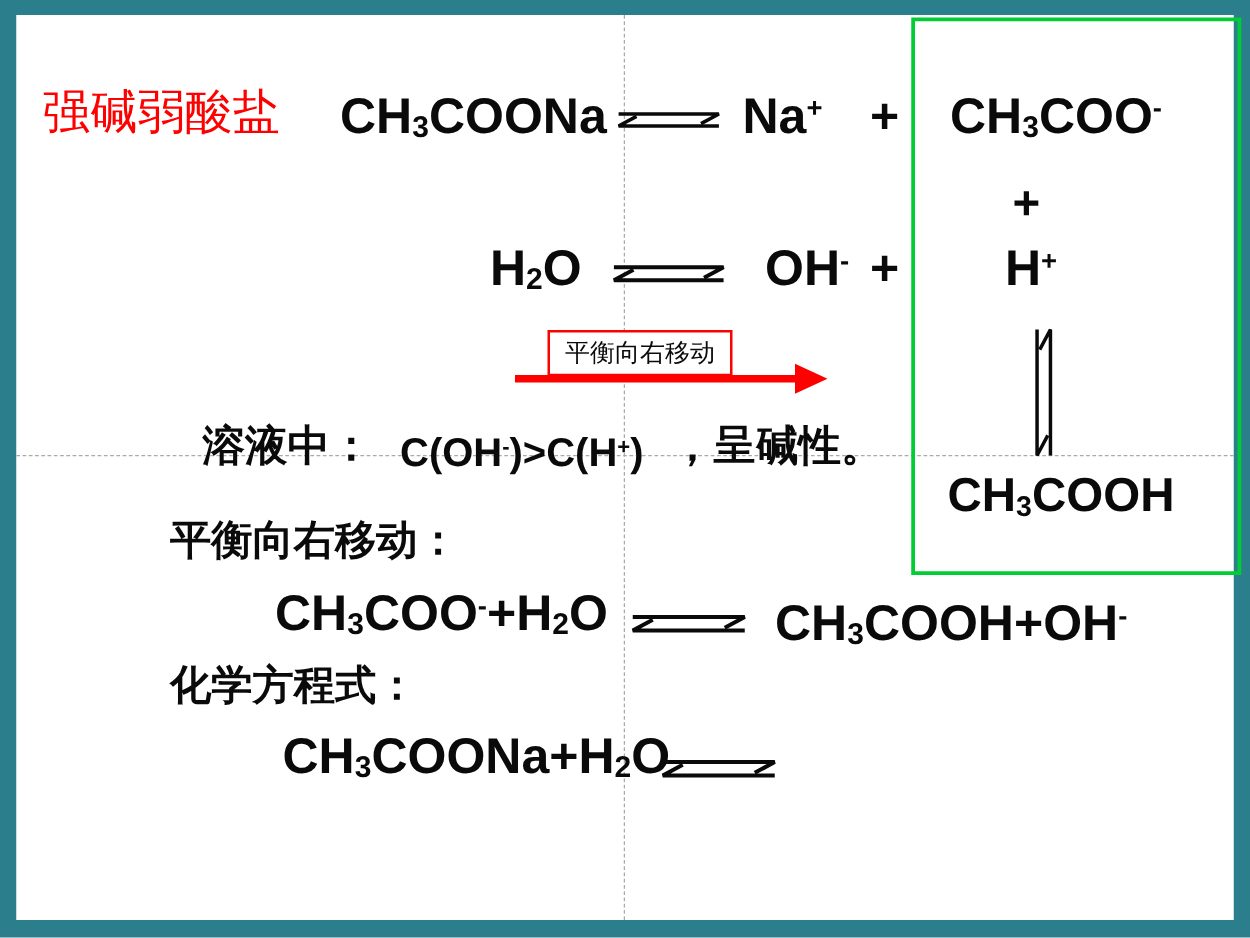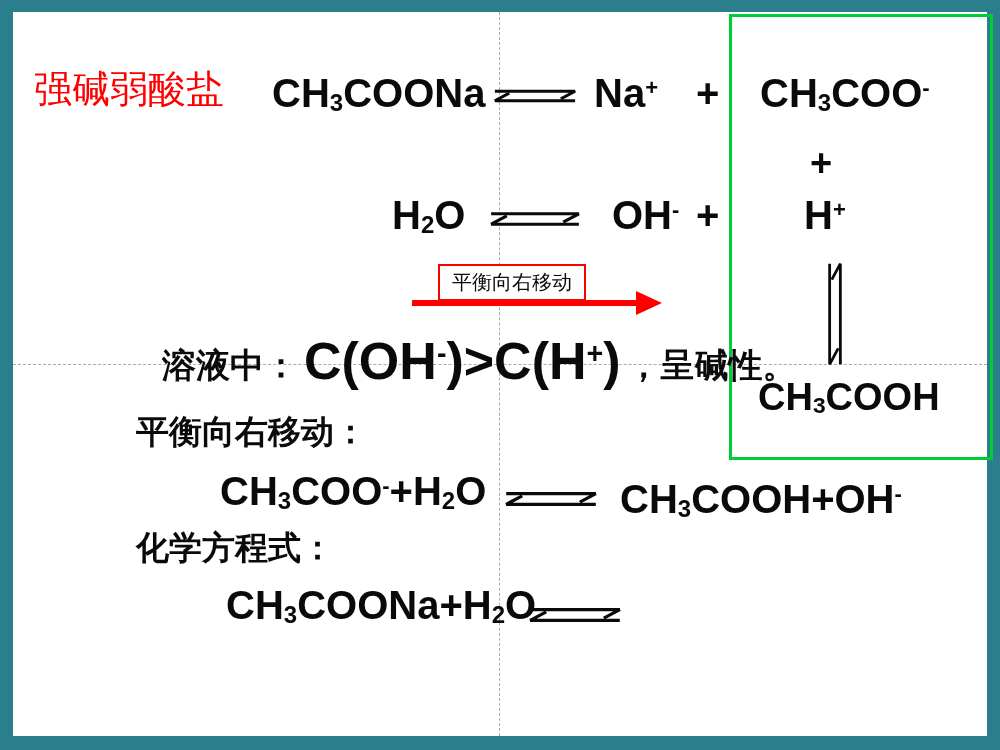--- a/index.html
+++ b/index.html
@@ -51,21 +51,21 @@
   .arrow-label{position:absolute;left:438px;top:264px;padding:3px 12px;background:#ffffff;
                border:2px solid var(--accent-red);font-family:"Liberation Serif",serif;
                font-size:20px;color:var(--text);white-space:nowrap}
   .red-arrow-body{position:absolute;left:412px;top:300px;width:226px;height:6px;background:var(--accent-red)}
   .red-arrow-head{position:absolute;left:636px;top:291px;width:0;height:0;
                   border-top:12px solid transparent;border-bottom:12px solid transparent;
                   border-left:26px solid var(--accent-red)}
 
   .conclusion{position:absolute;left:162px;top:334px;display:flex;align-items:flex-end;white-space:nowrap}
   .conclusion .cn{font-size:34px}
-  .conclusion .f{position:static;font-size:52px;margin:0 6px}
+  .conclusion .f{position:static;font-size:32px;margin:0 22px}
 
   .label-ionic{position:absolute;left:136px;top:410px;font-size:33px}
   .p-ionic-lhs{left:220px;top:470px}
   .p-ionic-arrow{left:503px;top:486px;width:96px;height:26px}
   .p-ionic-rhs{left:620px;top:478px}
 
   .label-chem{position:absolute;left:136px;top:526px;font-size:33px}
   .p-chem-lhs{left:226px;top:584px}
   .p-chem-arrow{left:527px;top:602px;width:96px;height:26px}
   .p-chem-rhs{left:645px;top:594px}

